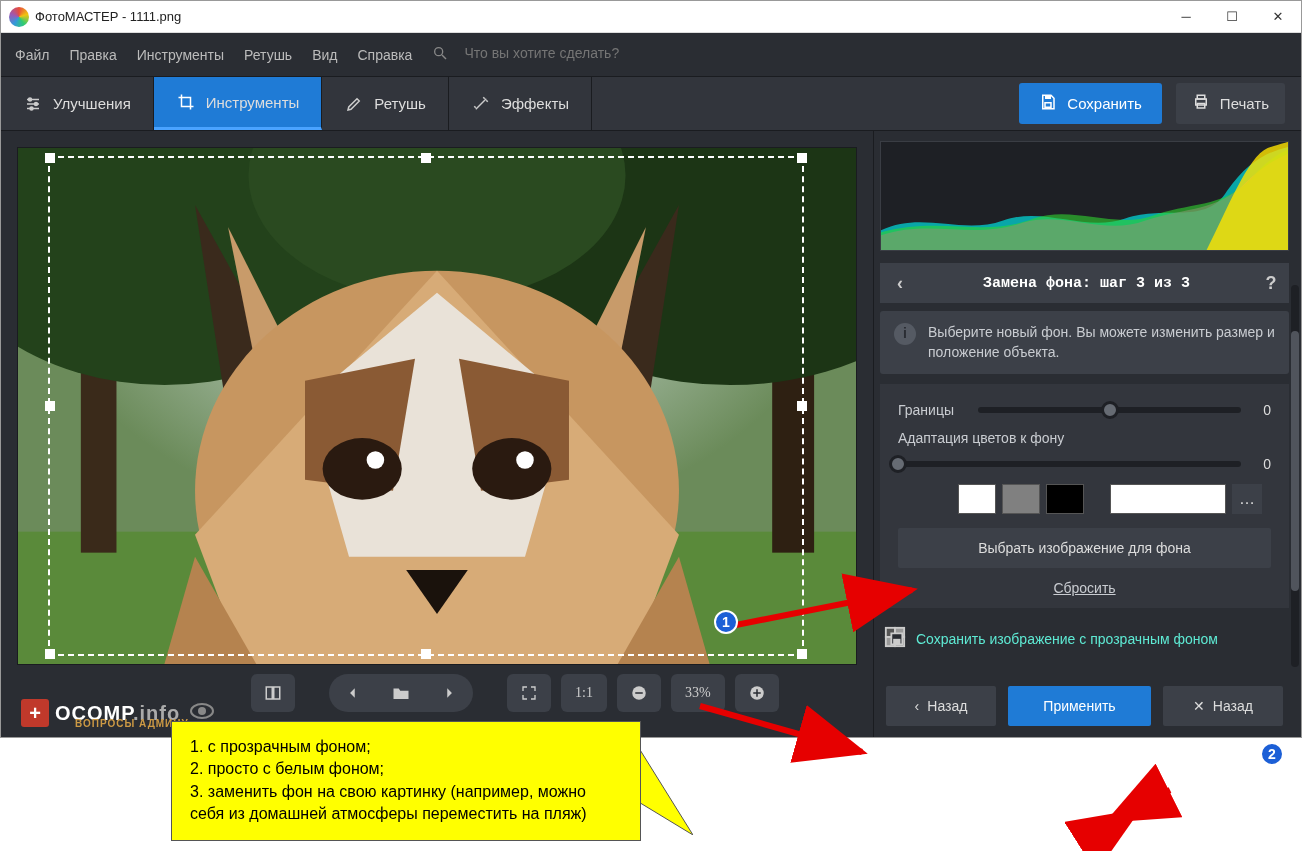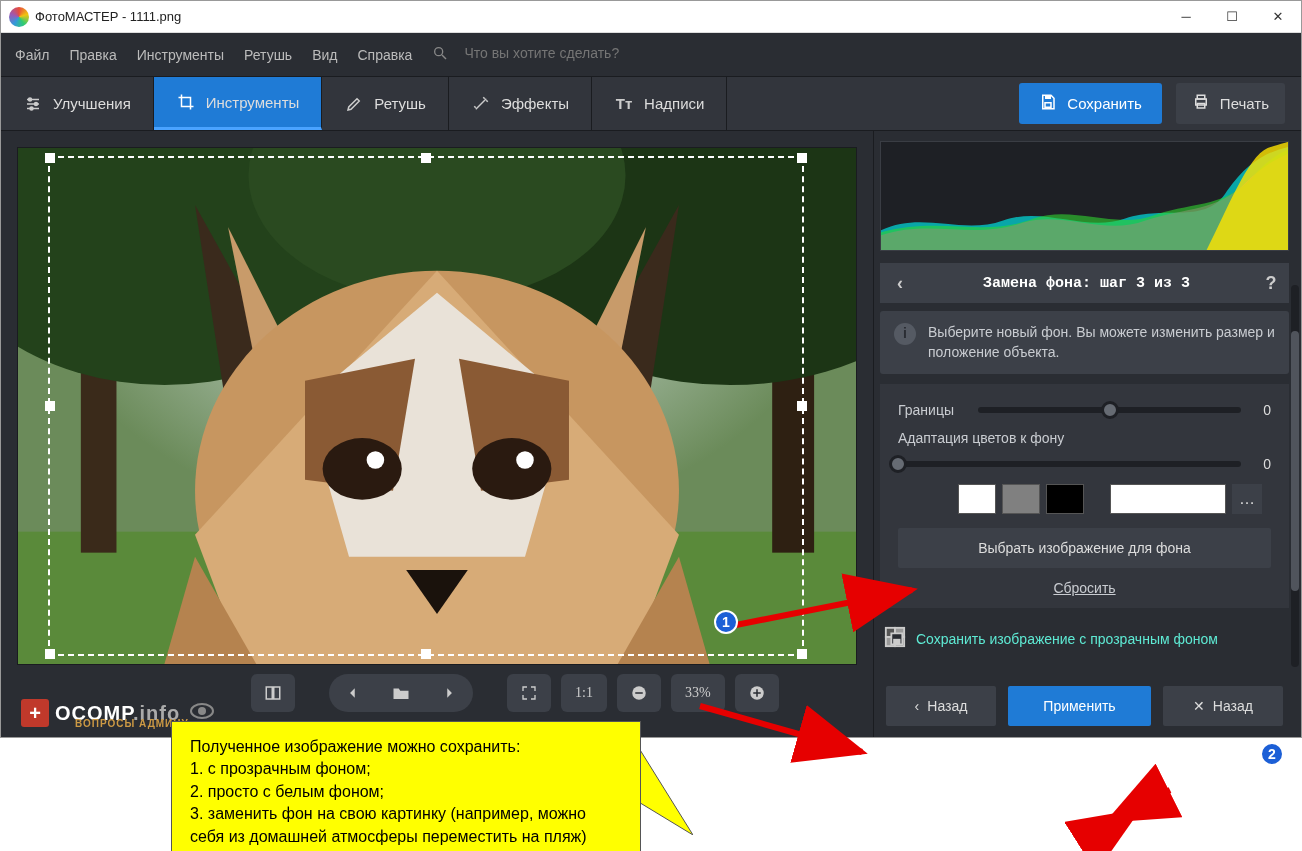--- a/index.html
+++ b/index.html
@@ -162,24 +162,20 @@
       <span>Ретушь</span>
     </div>
     <div class="tab">
       <span class="tab-icon">
           <svg width="18" height="18" viewBox="0 0 24 24" stroke="#ccc" stroke-width="2" fill="none">
             <path d="M5 19L19 5"></path>
             <path d="M15 3l2 2M19 7l2 2M3 15l2 2"></path>
           </svg>
         </span>
       <span>Эффекты</span>
-    </div>
-    <div class="tab">
-      <span class="tab-icon" style="font-weight:700;color:#ccc;font-size:15px">Tᴛ</span>
-      <span>Надписи</span>
     </div>
 
     <div class="right-actions">
       <div class="btn-save">
         <span><svg width="18" height="18" viewBox="0 0 24 24" fill="#fff">
               <path d="M5 3h11l4 4v14H5z" fill="none" stroke="#fff" stroke-width="2"></path>
               <rect x="8" y="3" width="8" height="5" fill="#fff"></rect>
               <rect x="8" y="13" width="8" height="6" fill="none" stroke="#fff" stroke-width="2"></rect>
             </svg></span>
         <span>Сохранить</span>
@@ -246,21 +242,20 @@
           <div style="position:absolute;left:-5px;bottom:-5px;width:10px;height:10px;background:#fff"></div>
           <div style="position:absolute;right:-5px;bottom:-5px;width:10px;height:10px;background:#fff"></div>
           <div style="position:absolute;left:50%;top:-5px;width:10px;height:10px;background:#fff;transform:translateX(-50%)"></div>
           <div style="position:absolute;left:50%;bottom:-5px;width:10px;height:10px;background:#fff;transform:translateX(-50%)"></div>
           <div style="position:absolute;top:50%;left:-5px;width:10px;height:10px;background:#fff;transform:translateY(-50%)"></div>
           <div style="position:absolute;top:50%;right:-5px;width:10px;height:10px;background:#fff;transform:translateY(-50%)"></div>
         </div>
       </div>
 
       <div class="callout">
-        <div style="font-weight:400">Полученное изображение можно сохранить:</div>
         <div>1. с прозрачным фоном;</div>
         <div>2. просто с белым фоном;</div>
         <div>3. заменить фон на свою картинку (например, можно себя из домашней атмосферы переместить на пляж)</div>
       </div>
 
       <svg style="position:absolute;left:636px;top:614px;z-index:4" width="56" height="90">
         <polygon points="0,0 0,56 56,90" fill="#ffff00" stroke="#555"></polygon>
       </svg>
 
       <div class="wm">

